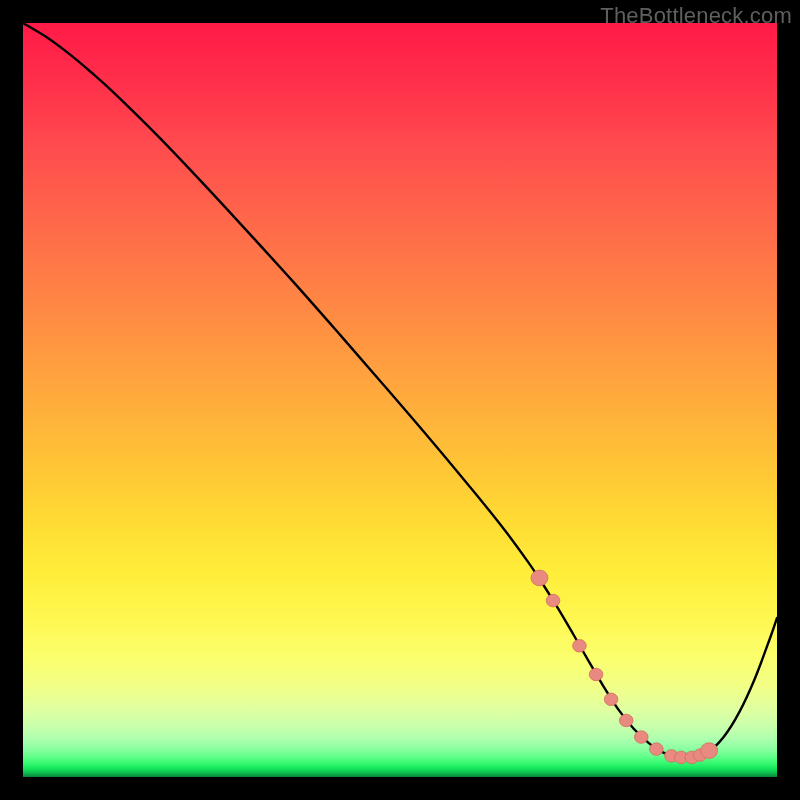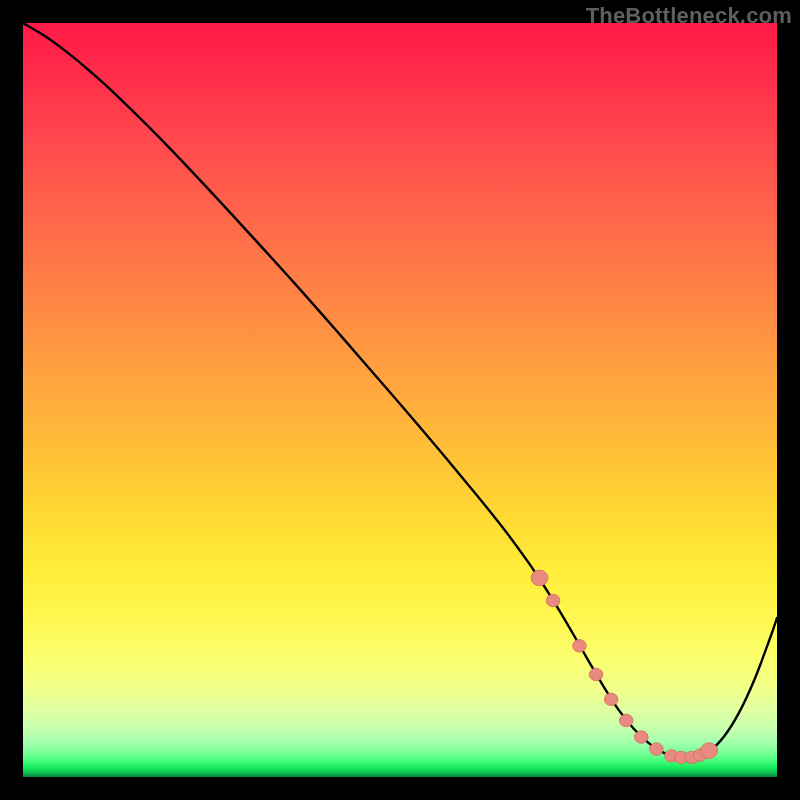--- a/index.html
+++ b/index.html
@@ -52,21 +52,21 @@
       #0db54b 99.55%,
       #0b9a42 99.78%,
       #0a843b 100%
     );
   }
   .watermark {
     position: absolute;
     top: 3px;
     right: 8px;
     font-size: 22px;
-    font-weight: 700;
+    font-weight: 400;
     color: #5f5f5f;
     letter-spacing: 0.2px;
     user-select: none;
     margin-left: 36px;
   }
   svg.curve {
     position: absolute;
     inset: 0;
     width: 754px;
     height: 754px;

